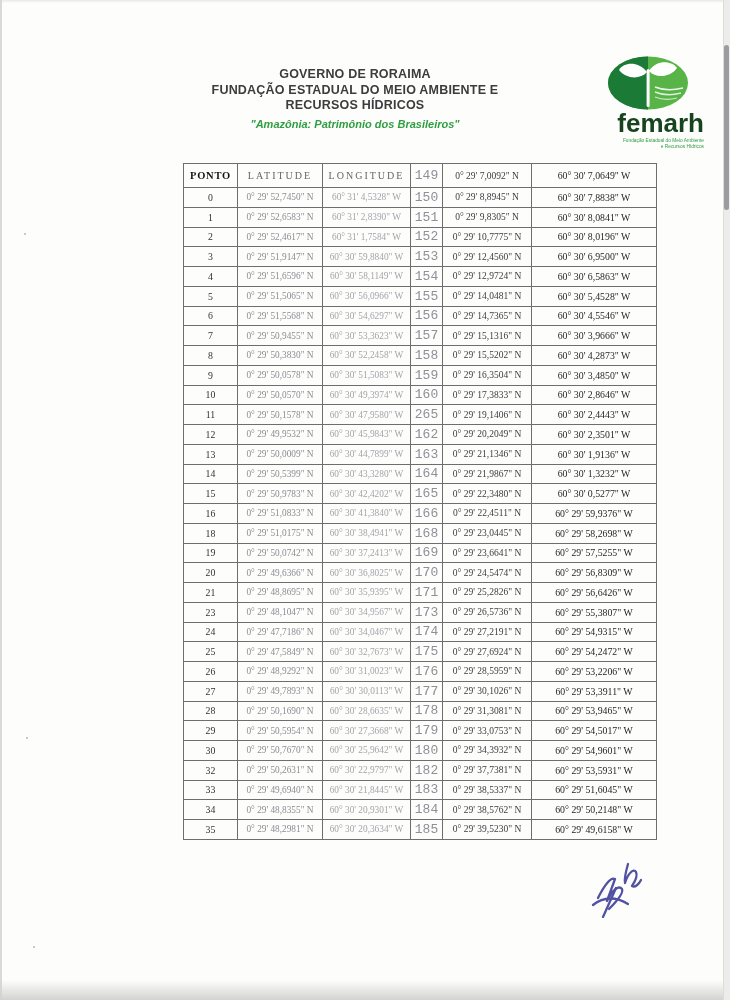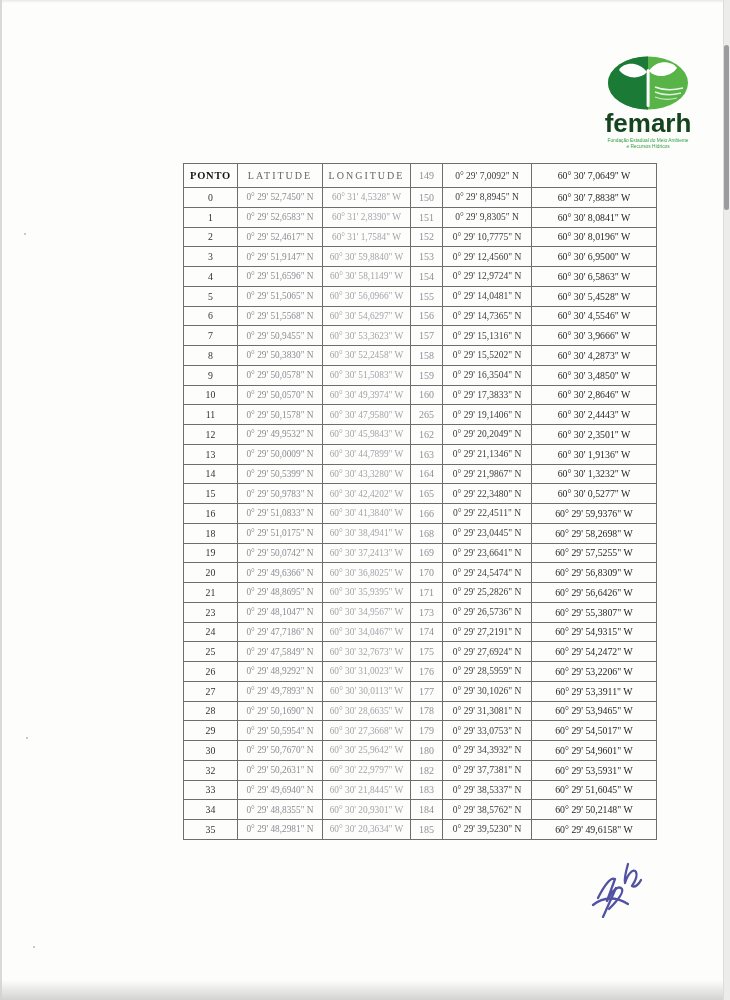--- a/index.html
+++ b/index.html
@@ -12,50 +12,56 @@
                  background:linear-gradient(to bottom,rgba(205,205,203,0),#d3d3d1);}
   .speck{position:absolute;background:#9a9a9a;border-radius:50%;opacity:.7;}
   
   .scroll-track{position:absolute;right:0;top:0;width:6px;height:100%;background:#ececeb;border-left:1px solid #dcdcda;}
   .scroll-thumb{position:absolute;right:1px;top:45px;width:5px;height:165px;background:#9c9ca0;border-radius:3px;}
   
   .doc-header{position:absolute;left:140px;top:67px;width:430px;text-align:center;color:#3c3c3e;}
   .doc-header .l{font-size:12.5px;font-weight:bold;line-height:15.5px;letter-spacing:.2px;}
   .motto{margin-top:4px;font-size:11px;font-weight:bold;font-style:italic;line-height:13px;}
   
-  .logo{position:absolute;left:592px;top:56px;width:112px;text-align:center;}
+  .logo{position:absolute;left:592px;top:56px;width:112px;text-align:right;}
   .logo svg{display:block;margin:0 auto;}
   .logo-name{font-weight:bold;font-size:26px;line-height:25px;letter-spacing:0px;margin-top:1px;}
   .logo-sub{font-size:4.8px;line-height:5.6px;margin-top:2px;}
   
   .coord-table{position:absolute;left:183px;top:163px;border-collapse:collapse;table-layout:fixed;
                width:473px;font-family:"Liberation Serif",serif;border:1.5px solid #58585a;padding-left:24px;}
   .coord-table td,.coord-table th{border:1px solid #6e6e70;text-align:center;vertical-align:middle;
                padding:0;overflow:hidden;white-space:nowrap;font-weight:normal;}
   .coord-table thead tr{height:24px;}
   .coord-table tbody tr{height:19.75px;}
   th.h0{font-size:10.5px;font-weight:bold;color:#151517;letter-spacing:.8px;}
   th.h1,th.h2{font-size:10px;color:#64646c;letter-spacing:2px;}
   .c0{font-size:9.8px;color:#323236;}
   .c1{font-size:9.3px;color:#8b8b93;}
   .c2{font-size:9.3px;color:#a3a3ab;}
-  .c3{font-size:10px;color:#8f8f99;}
+  .c3{font-size:13px;color:#8f8f99;font-family:Liberation Mono, monospace;}
   .c4{font-size:9.5px;color:#3b3b41;}
   .c5{font-size:9.8px;color:#1f1f23;font-weight:600;}
   
   .signature{position:absolute;left:588px;top:838px;}
 </style>
 </head>
 <body>
 
 <div class="screen">
 
   <div class="edge-top"></div>
   <div class="edge-left"></div>
 
+  <div class="doc-header">
+    <div class="l">GOVERNO DE RORAIMA</div>
+    <div class="l">FUNDAÇÃO ESTADUAL DO MEIO AMBIENTE E</div>
+    <div class="l">RECURSOS HÍDRICOS</div>
+    <div class="motto" id="motto" style="color: rgb(47, 158, 65);">"Amazônia: Patrimônio dos Brasileiros"</div>
+  </div>
 
   <div class="logo">
     <svg width="86" height="54" viewBox="0 0 86 54">
       <ellipse id="logo-ellipse-right" cx="43" cy="27" rx="40" ry="26.5" fill="#58b447"></ellipse>
       <path id="logo-ellipse-left" d="M43,0.5 A40,26.5 0 0 0 43,53.5 Z" fill="#1b7a36"></path>
       <path d="M50,31 q12,5 28,1" stroke="#ffffff" stroke-width="1.6" fill="none" opacity=".9"></path>
       <path d="M50,36 q12,5 26,1" stroke="#ffffff" stroke-width="1.4" fill="none" opacity=".8"></path>
       <path d="M50,41 q10,4 22,1" stroke="#ffffff" stroke-width="1.2" fill="none" opacity=".7"></path>
       <rect x="41.6" y="13" width="3" height="38" rx="1.5" fill="#ffffff"></rect>
       <path d="M42,16 C33,5 19,6 14,14 C21,23 35,24 42,16 Z" fill="#ffffff"></path>

